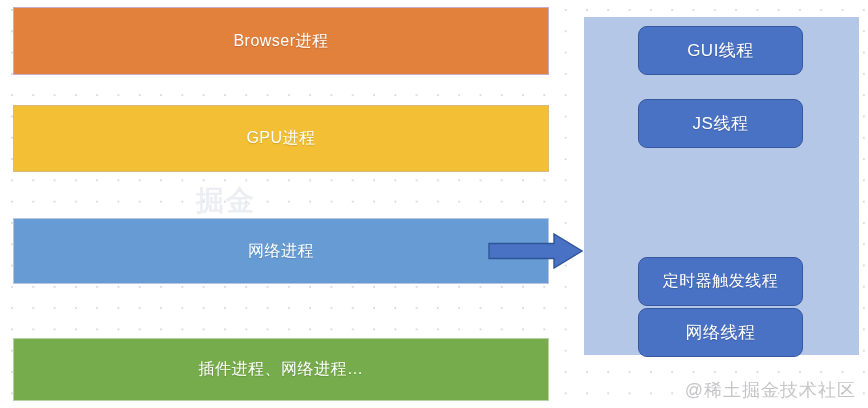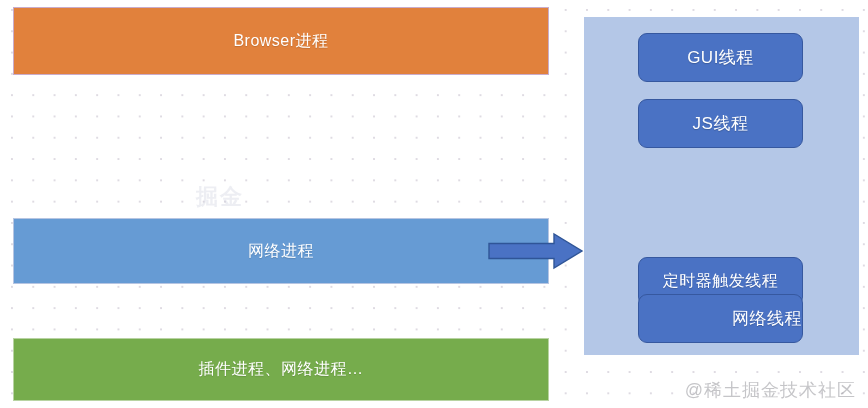--- a/index.html
+++ b/index.html
@@ -96,60 +96,63 @@
     background: #4a72c4;
     border: 1px solid #36589f;
     display: flex;
     align-items: center;
     justify-content: center;
     color: #ffffff;
     font-size: 17px;
     letter-spacing: 0.5px;
     text-shadow: 0 1px 1px rgba(0,0,0,0.2);
   }
-  #thread-0 { top: 16px; }
+  #thread-0 { top: 9px; }
   #thread-1 { top: 82px; }
   #thread-2 { top: 147px; }
   #thread-3 { top: 212px; margin-top: 28px; }
-  #thread-4 { top: 277px; justify-content: flex-end; }
+  #thread-4 { top: 291px; }
   #thread-3 .thread-label { font-size: 16px; }
 
   
   #watermark-corner {
     position: absolute;
     right: 12px;
     bottom: 6px;
     font-size: 18px;
     color: rgba(150,150,155,0.55);
     letter-spacing: 1px;
     white-space: nowrap;
     user-select: none;
     text-align: center;
   }
   #watermark-center {
     position: absolute;
     left: 196px;
     top: 182px;
-    font-size: 22px;
+    font-size: 28px;
     font-weight: bold;
     color: rgba(195,200,215,0.30);
     letter-spacing: 2px;
     white-space: nowrap;
     user-select: none;
   }
 </style>
 </head>
 <body>
 
 <div id="canvas">
 
   <div class="proc" id="proc-browser">
     <span class="proc-label">Browser进程</span>
   </div>
 
+  <div class="proc" id="proc-gpu">
+    <span class="proc-label">GPU进程</span>
+  </div>
 
   <div class="proc" id="proc-render">
     <span class="proc-label">网络进程</span>
   </div>
 
   <div class="proc" id="proc-plugin">
     <span class="proc-label">插件进程、网络进程…</span>
   </div>
 
   <div id="arrow-wrap">

